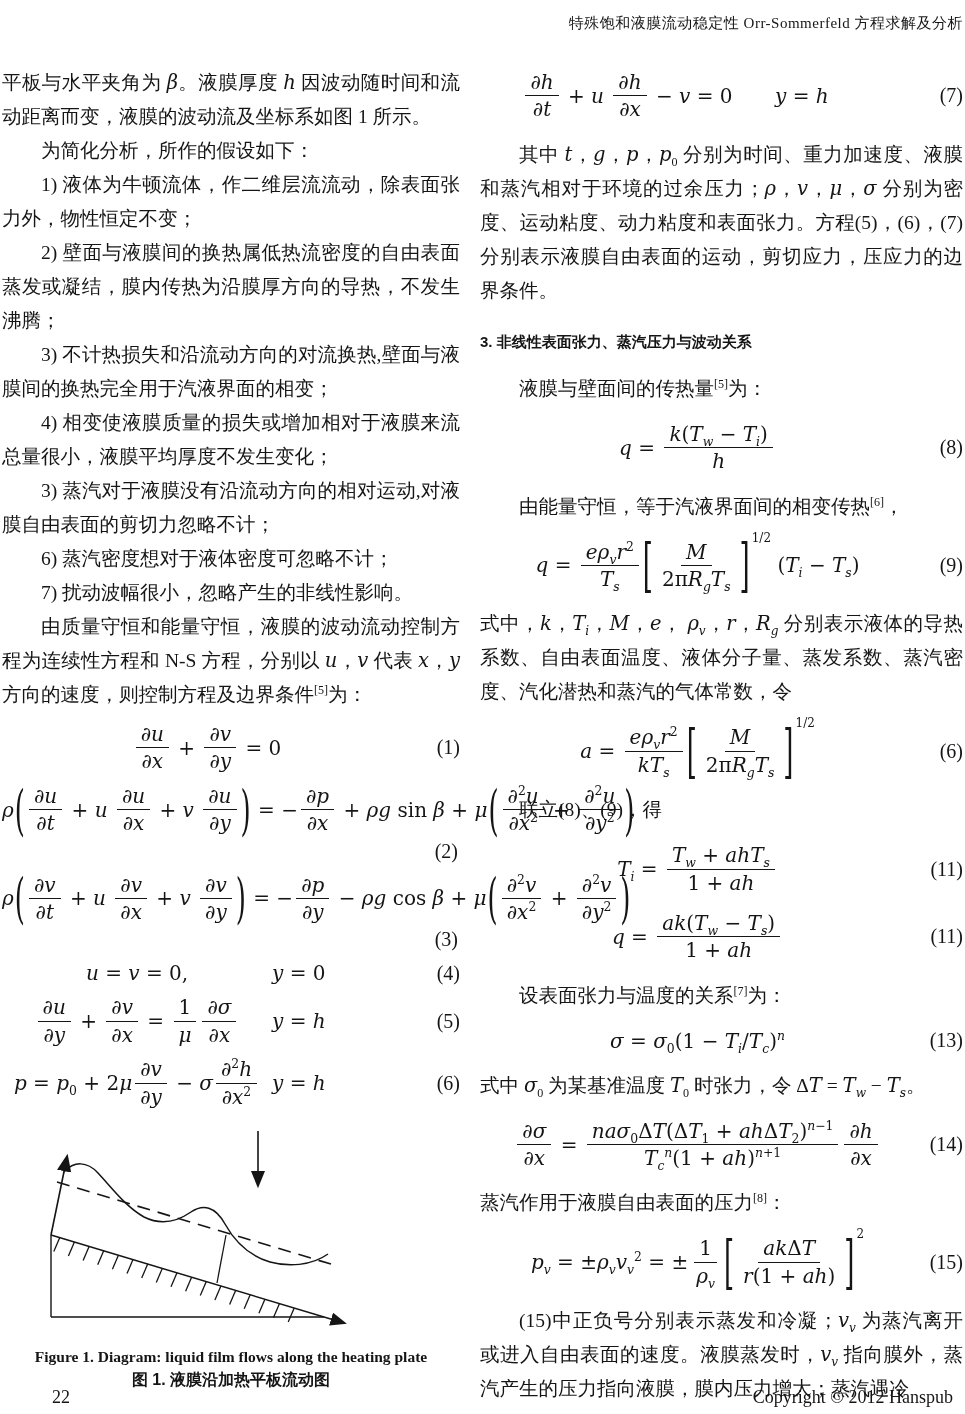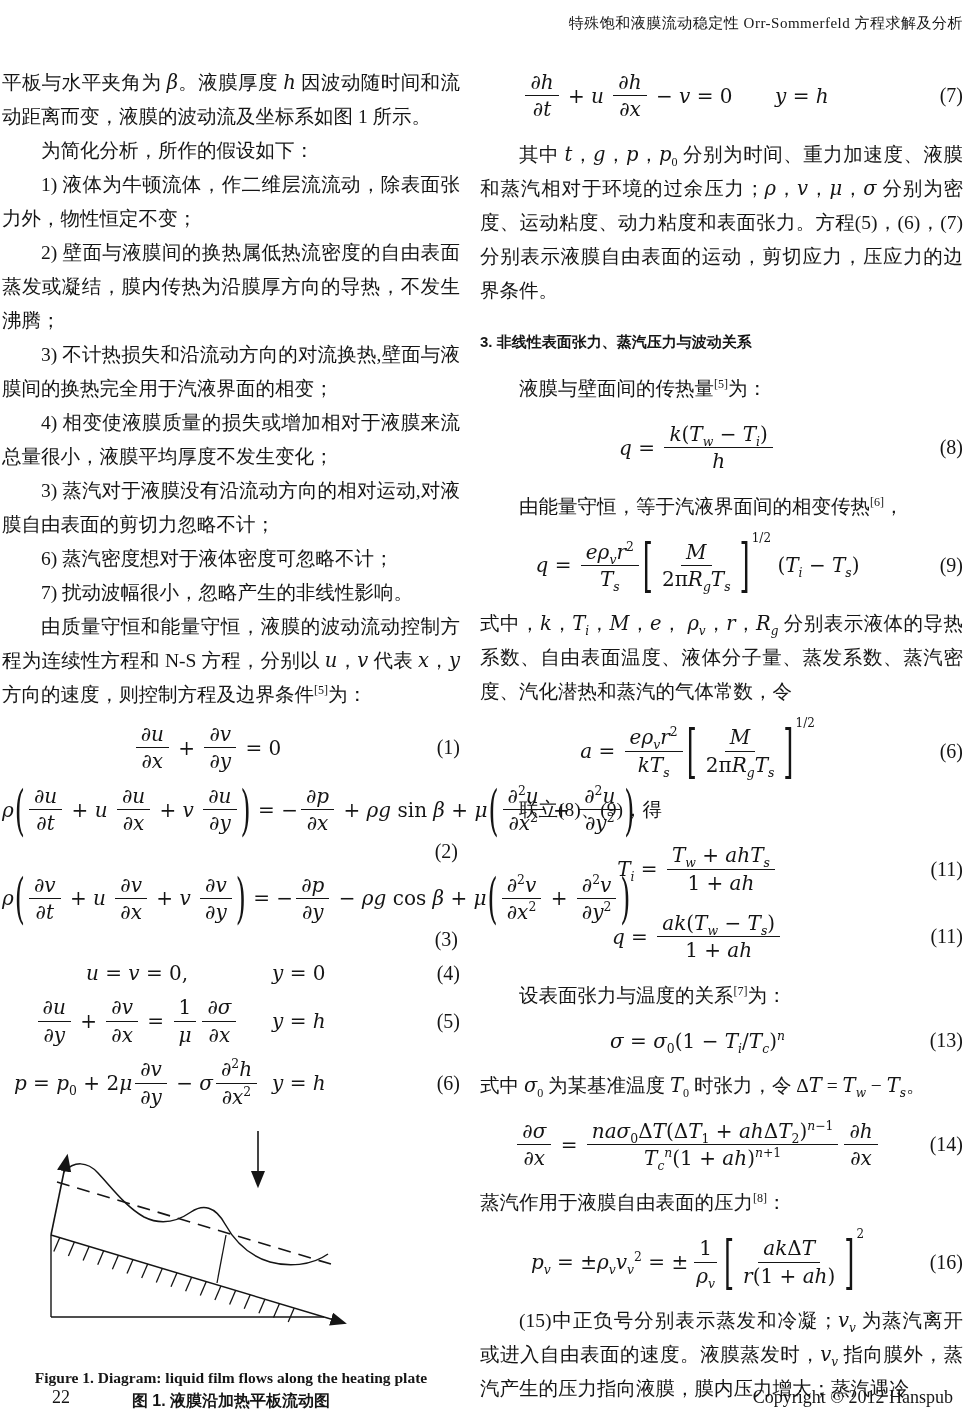--- a/index.html
+++ b/index.html
@@ -47,21 +47,21 @@
   .frac .fd{display:block;padding:2px 5px 1px 5px;}
   .big{
     display:inline-block;font-style:normal;font-size:26px;line-height:1;
     transform-origin:center;margin:0 1px;font-family:"DejaVu Serif",serif;
   }
   .bsup{
     align-self:flex-start;font-size:12px;font-style:normal;margin:-2px 0 0 1px;
   }
   
   .figure-wrap{margin:16px 0 0 0;}
-  .figcap{text-align:center;margin-top:24px;}
+  .figcap{text-align:center;margin-top:3px;}
   .figcap-en{font-weight:bold;font-size:15.5px;line-height:22px;}
   .figcap-zh{
     font-weight:bold;font-size:16px;line-height:24px;
     font-family:"Liberation Sans","DejaVu Sans",sans-serif;
   }
   
   .footer-page{position:absolute;left:4px;bottom:6px;font-size:18px;margin-left:48px;}
   .footer-copy{position:absolute;right:12px;bottom:6px;font-size:18px;}
 </style>
 </head>
@@ -420,21 +420,21 @@
                 <span class="fd">ρ<sub>v</sub></span>
               </span>
               <span class="big" style="transform:scaleY(2.2)">[</span>
               <span class="frac">
                 <span class="fn">ak<span class="rm">Δ</span>T</span>
                 <span class="fd">r<span class="rm">(1</span> <span class="rm">+</span> ah<span class="rm">)</span></span>
               </span>
               <span class="big" style="transform:scaleY(2.2)">]</span>
               <sup class="bsup">2</sup>
             </span>
-            <span class="eq-num">(16)</span>
+            <span class="eq-num">(15)</span>
           </div>
         </div>
       <p class="body-p indent">(15)中正负号分别表示蒸发和冷凝；<i>v</i><sub><i>v</i></sub> 为蒸汽离开或进入自由表面的速度。液膜蒸发时，<i>v</i><sub><i>v</i></sub> 指向膜外，蒸汽产生的压力指向液膜，膜内压力增大；蒸汽遇冷</p>
     </div>
   </div>
 </div>
 
 <div class="footer-page">22</div>
 <div class="footer-copy">Copyright © 2012 Hanspub</div>
 

